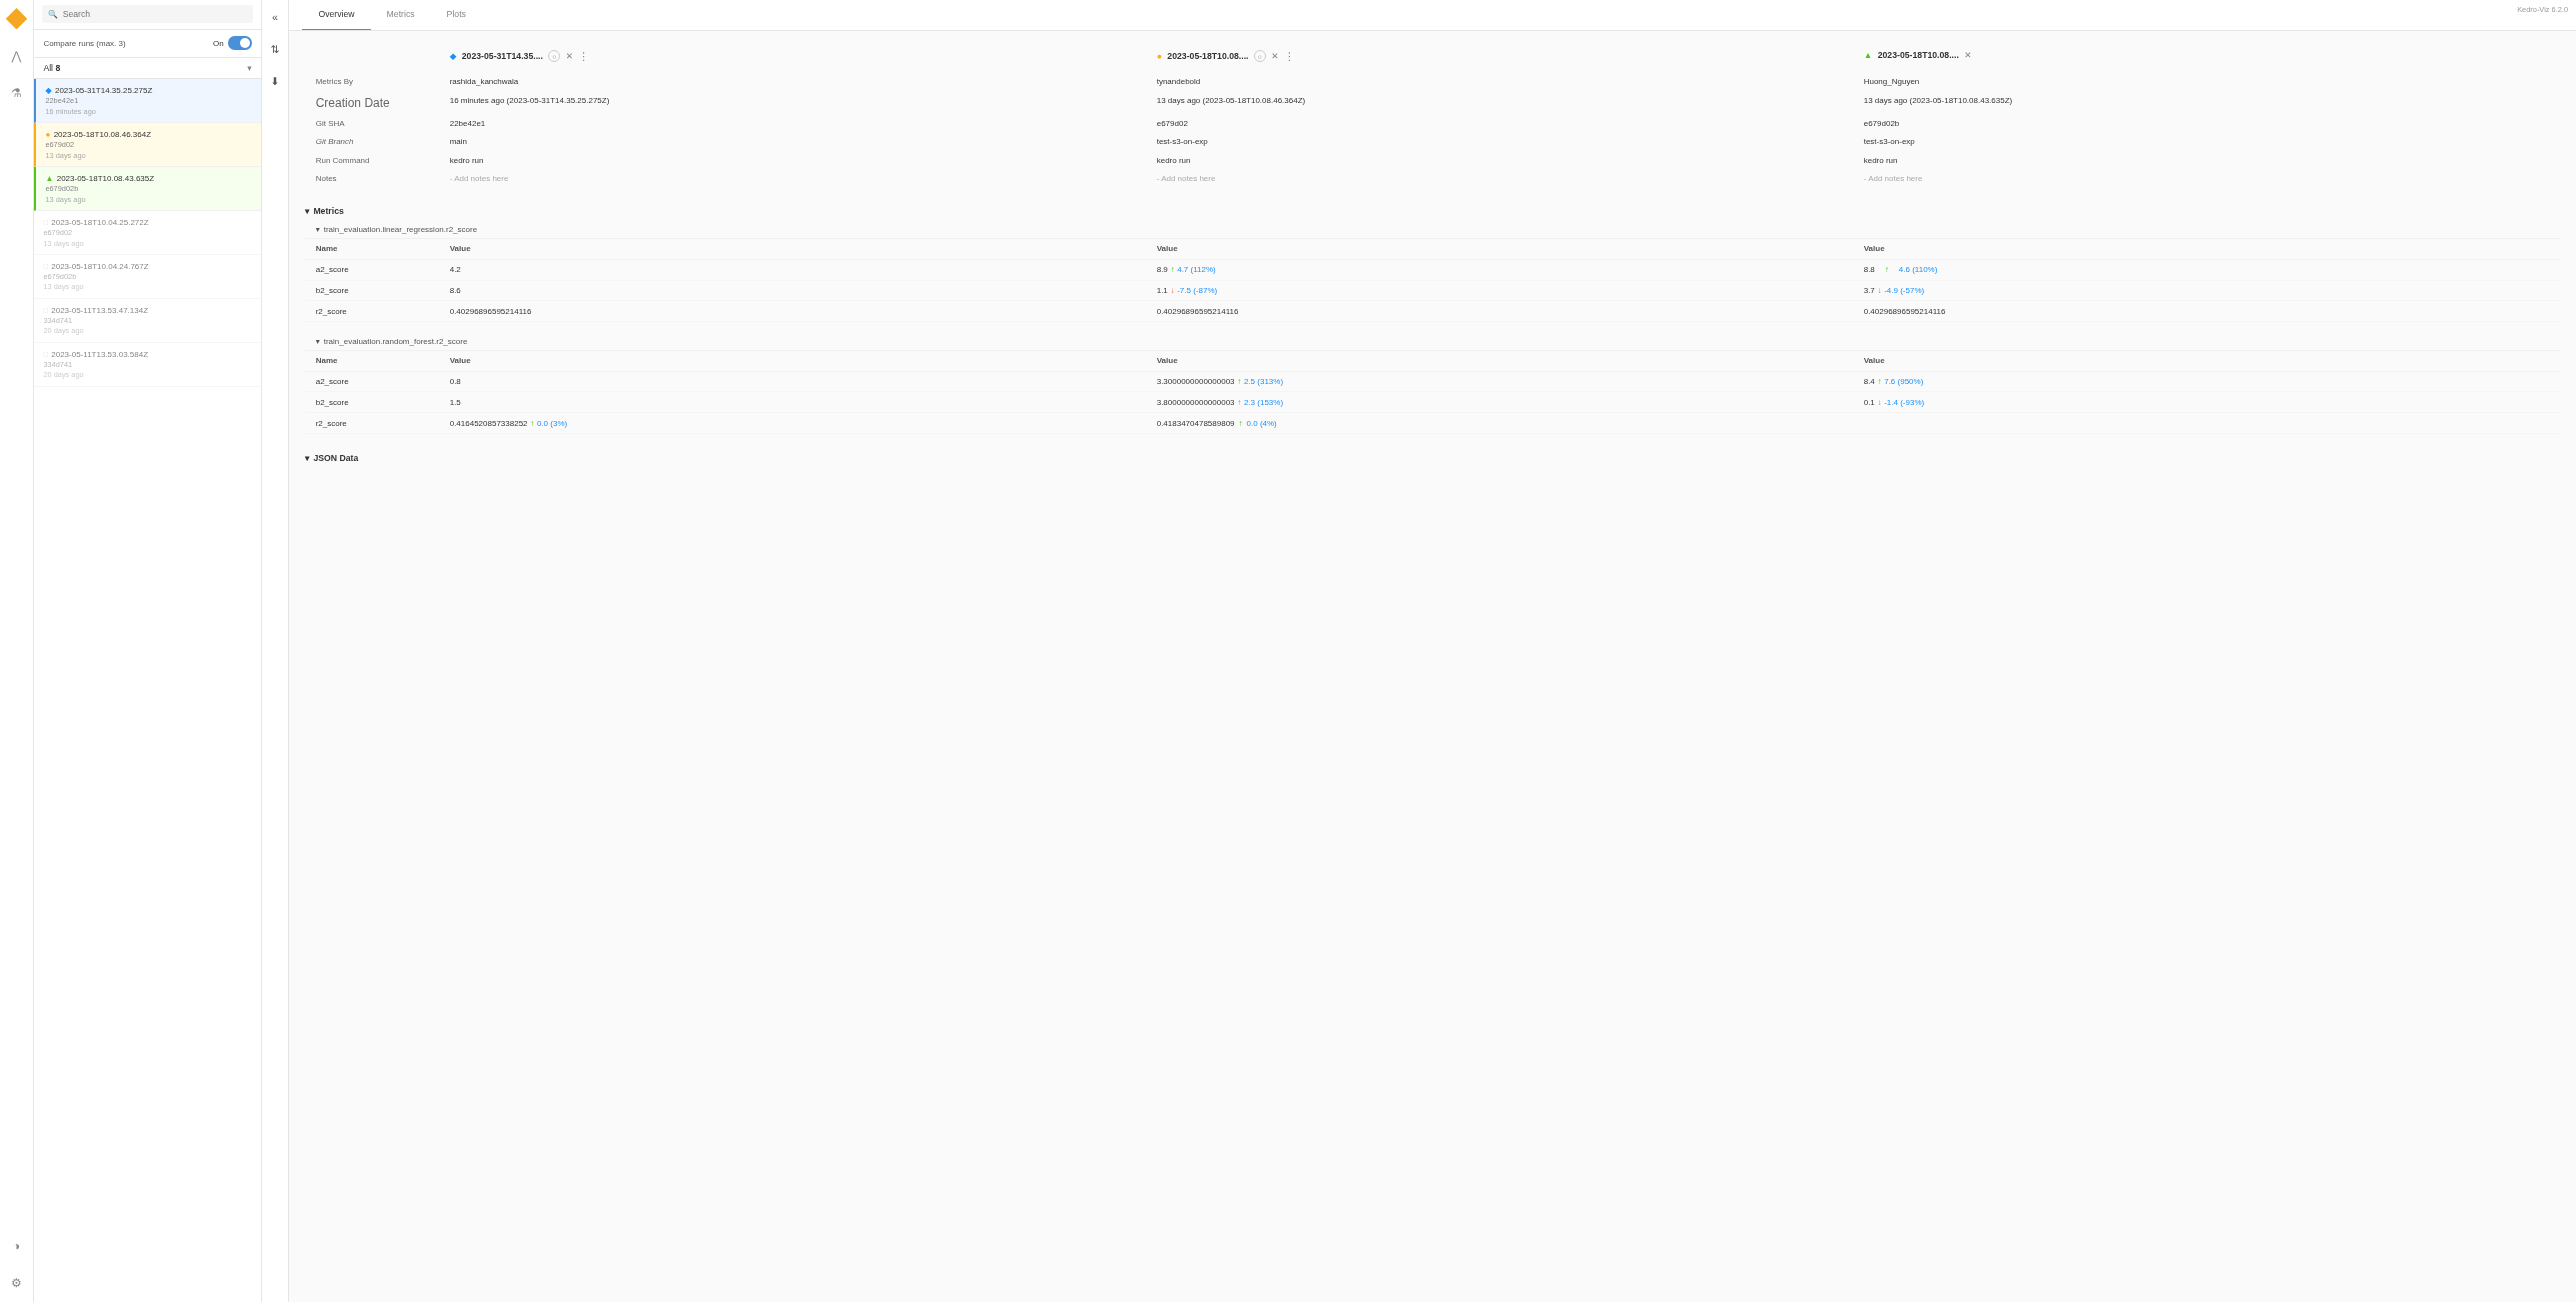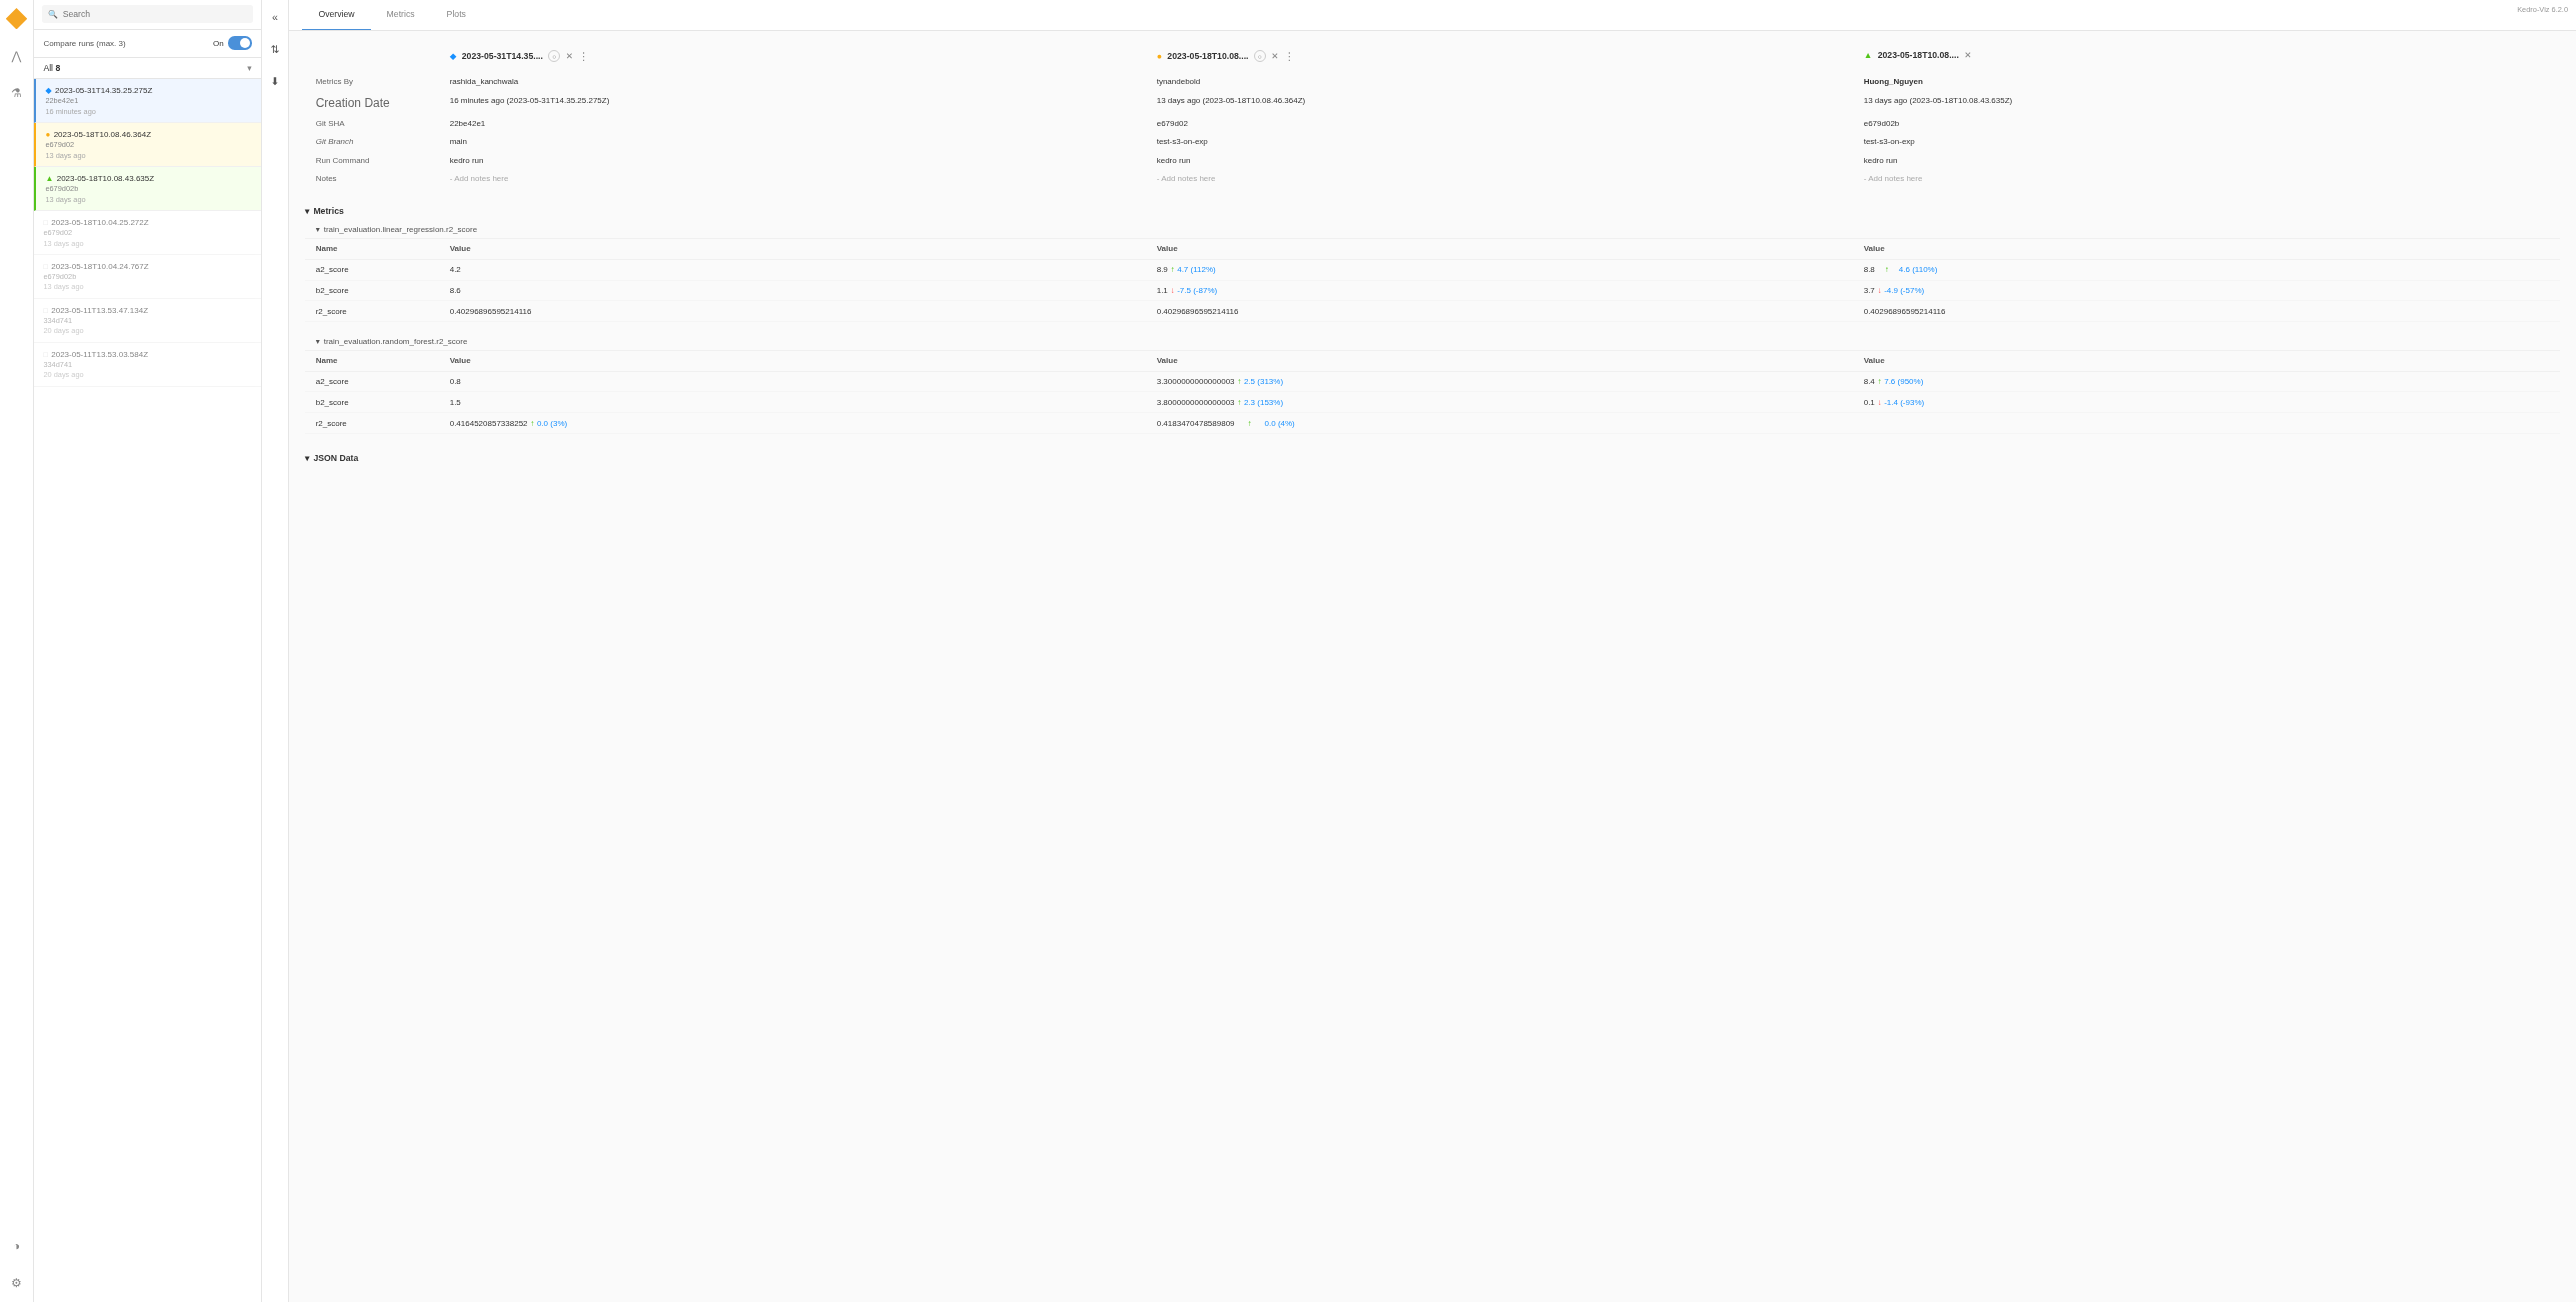--- a/index.html
+++ b/index.html
@@ -204,21 +204,21 @@
           <span style="font-size:8.7px; font-weight:600;">2023-05-18T10.08....</span>
           <span class="x-btn">✕</span>
         </div>
       </div>
     </div>
 
     <div style="display:grid; grid-template-columns: 134px 1fr 1fr 1fr; margin-bottom:1.3px;">
       <div style="padding:4px 10.7px; font-size:8px; color:#666;">Metrics By</div>
       <div style="padding:4px 10.7px; font-size:8px;">rashida_kanchwala</div>
       <div style="padding:4px 10.7px; font-size:8px;">tynandebold</div>
-      <div style="padding:4px 10.7px; font-size:8px;font-weight:bold;">Huong_Nguyen</div>
+      <div style="padding:4px 10.7px; font-size:8px;">Huong_Nguyen</div>
     </div>
     <div style="display:grid; grid-template-columns: 134px 1fr 1fr 1fr; margin-bottom:1.3px;">
       <div style="padding:4px 10.7px; font-size:12px; color:#666;">Creation Date</div>
       <div style="padding:4px 10.7px; font-size:8px;">16 minutes ago (2023-05-31T14.35.25.275Z)</div>
       <div style="padding:4px 10.7px; font-size:8px;">13 days ago (2023-05-18T10.08.46.364Z)</div>
       <div style="padding:4px 10.7px; font-size:8px;">13 days ago (2023-05-18T10.08.43.635Z)</div>
     </div>
     <div style="display:grid; grid-template-columns: 134px 1fr 1fr 1fr; margin-bottom:1.3px;">
       <div style="padding:4px 10.7px; font-size:8px; color:#666;">Git SHA</div>
       <div style="padding:4px 10.7px; font-size:8px;">22be42e1</div>
@@ -344,21 +344,21 @@
           </div>
         </div>
 
         <div style="display:grid; grid-template-columns: 134px 1fr 1fr 1fr; border-bottom:0.7px solid #f5f5f5;">
           <div style="padding:5.4px 10.7px; font-size:8px;">r2_score</div>
           <div style="padding:5.4px 10.7px; font-size:8px; display:flex; gap:2.7px; align-items:center;">
             <span>0.4164520857338252</span>
             <span style="color:#52c41a;">↑</span>
             <span style="color:#1890ff;">0.0 (3%)</span>
           </div>
-          <div style="padding:5.4px 10.7px; font-size:8px; display:flex; gap:13px; align-items:center;">
+          <div style="padding:5.4px 10.7px; font-size:8px; display:flex; gap:4px; align-items:center;">
             <span>0.4183470478589809</span>
             <span style="color:#52c41a;">↑</span>
             <span style="color:#1890ff;">0.0 (4%)</span>
           </div>
         </div>
       </div>
     </div>
 
     <div class="json-section">
       <div class="section-header">

